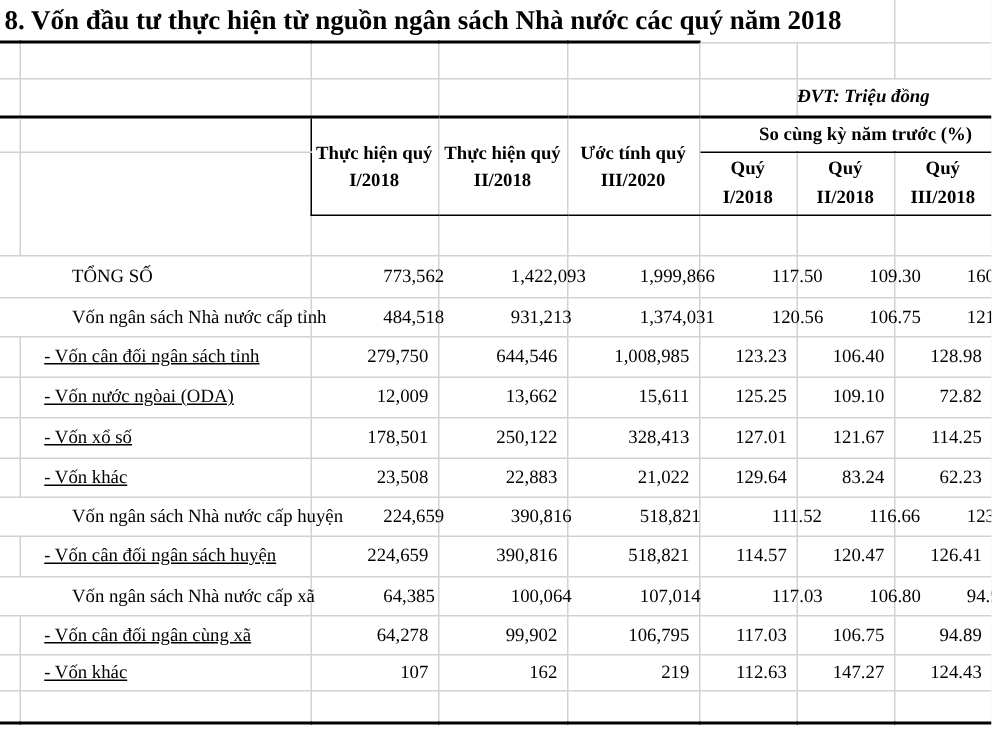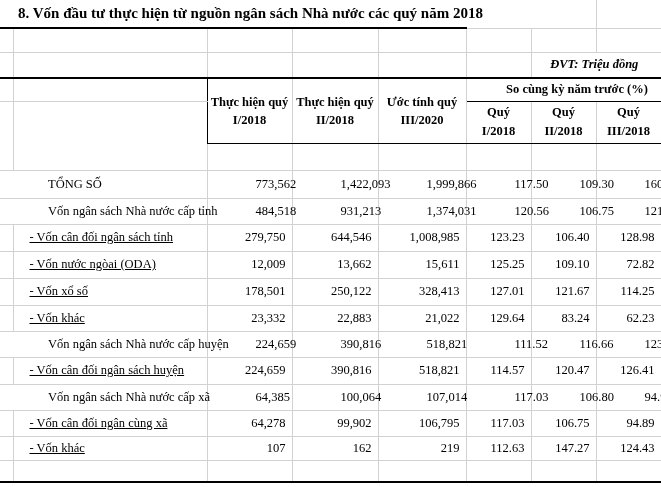--- a/index.html
+++ b/index.html
@@ -12,26 +12,26 @@
     border-bottom:2.5px solid #000;
   }
   td, th { padding:0; font-size:12.5px; vertical-align:middle; }
 
   
   .g  { border-right:1px solid #d2d2d2; border-bottom:1px solid #d2d2d2; }
   .gb { border-bottom:1px solid #d2d2d2; }
   .gr { border-right:1px solid #d2d2d2; }
 
   .title-cell {
-    font-weight:bold; font-size:15px; padding-left:18px;
+    font-weight:bold; font-size:18px; padding-left:3px;
     border-bottom:2px solid #000; white-space:nowrap; overflow:visible;
   }
   tr.dvt-row td { border-bottom:2px solid #000; }
   .dvt-note {
-    font-style:italic; font-weight:bold; text-align:center; padding-right:4px;
+    font-style:italic; font-weight:bold; text-align:left; padding-right:4px;
     white-space:nowrap;
   }
 
   th.hdr {
     font-weight:bold; text-align:center; white-space:pre-line;
     border-bottom:1.5px solid #000; border-right:1px solid #d2d2d2;
     line-height:1.45; vertical-align:middle;
   }
   th.hdr-first { border-left:1.5px solid #000; }
   th.group-hdr {
@@ -175,21 +175,21 @@
     <td class="g num">250,122</td>
     <td class="g num">328,413</td>
     <td class="g num">127.01</td>
     <td class="g num">121.67</td>
     <td class="g num">114.25</td>
   </tr>
 
   <tr style="height:26px">
     <td class="g"></td>
     <td class="g lbl-sub">- Vốn khác</td>
-    <td class="g num">23,332</td>
+    <td class="g num">23,508</td>
     <td class="g num">22,883</td>
     <td class="g num">21,022</td>
     <td class="g num">129.64</td>
     <td class="g num">83.24</td>
     <td class="g num">62.23</td>
   </tr>
 
   <tr style="height:26px" class="bold-row">
     <td colspan="2" class="g lbl-bold">Vốn ngân sách Nhà nước cấp huyện</td>
     <td class="g num">224,659</td>

